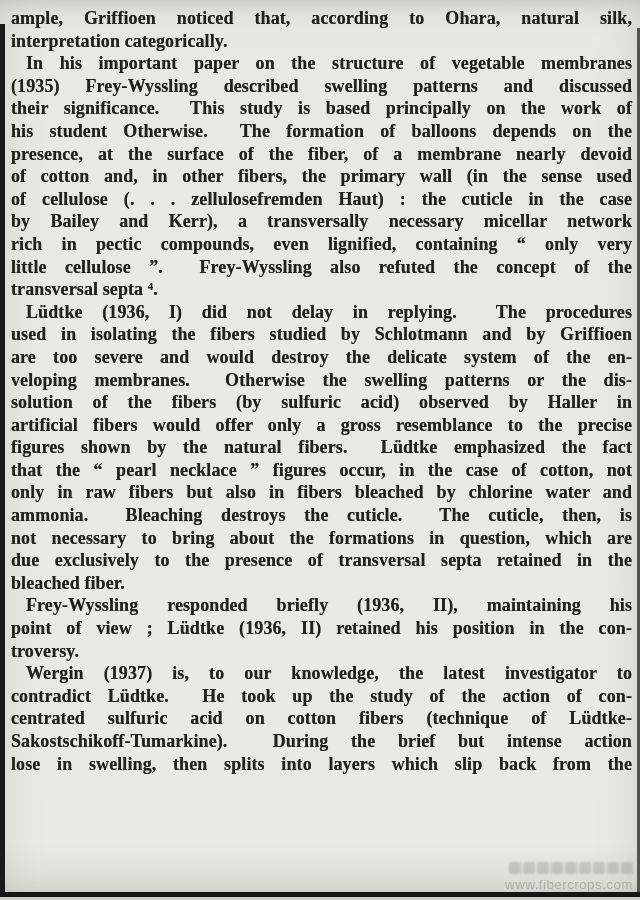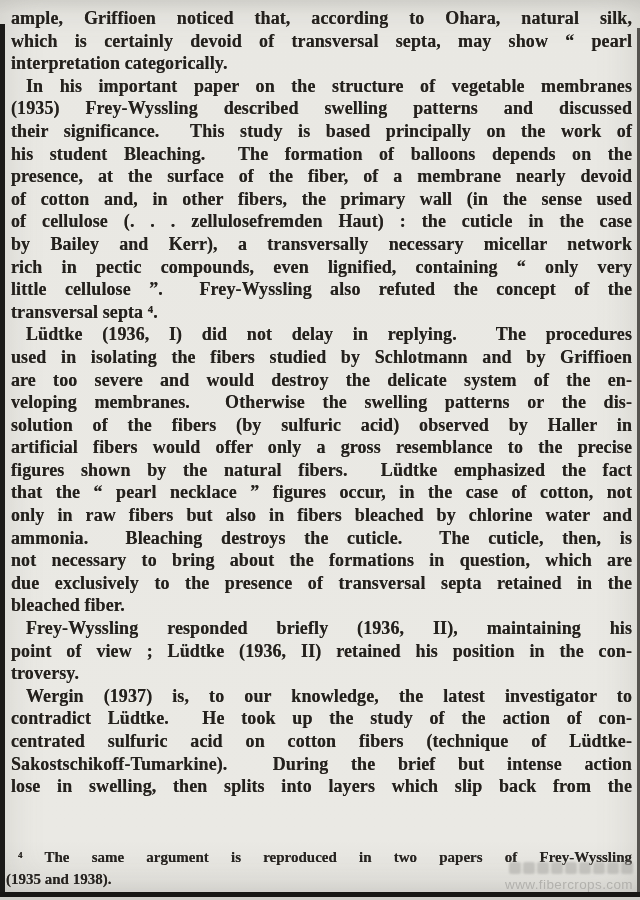--- a/index.html
+++ b/index.html
@@ -46,28 +46,27 @@
 
 <div id="page">
   <div class="edge-left"></div>
   <div class="edge-right"></div>
   <div class="edge-bottom"></div>
   <div class="edge-bottom-strip"></div>
 
   <div class="text-col">
       <div class="para">
         <div class="line">ample, Griffioen noticed that, according to Ohara, natural silk,</div>
-        <div class="line">which is certainly devoid of transversal septa, may show “ pearl</div>
         <div class="line last">interpretation categorically.</div>
       </div>
       <div class="para indent">
         <div class="line">In his important paper on the structure of vegetable membranes</div>
         <div class="line">(1935) Frey-Wyssling described swelling patterns and discussed</div>
         <div class="line">their significance.  This study is based principally on the work of</div>
-        <div class="line">his student Bleaching.  The formation of balloons depends on the</div>
+        <div class="line">his student Otherwise.  The formation of balloons depends on the</div>
         <div class="line">presence, at the surface of the fiber, of a membrane nearly devoid</div>
         <div class="line">of cotton and, in other fibers, the primary wall (in the sense used</div>
         <div class="line">of cellulose (. . . zellulosefremden Haut) : the cuticle in the case</div>
         <div class="line">by Bailey and Kerr), a transversally necessary micellar network</div>
         <div class="line">rich in pectic compounds, even lignified, containing “ only very</div>
         <div class="line">little cellulose ”.  Frey-Wyssling also refuted the concept of the</div>
         <div class="line last">transversal septa ⁴.</div>
       </div>
       <div class="para indent">
         <div class="line">Lüdtke (1936, I) did not delay in replying.  The procedures</div>
@@ -91,24 +90,20 @@
       </div>
       <div class="para indent">
         <div class="line">Wergin (1937) is, to our knowledge, the latest investigator to</div>
         <div class="line">contradict Lüdtke.  He took up the study of the action of con-</div>
         <div class="line">centrated sulfuric acid on cotton fibers (technique of Lüdtke-</div>
         <div class="line">Sakostschikoff-Tumarkine).  During the brief but intense action</div>
         <div class="line">lose in swelling, then splits into layers which slip back from the</div>
       </div>
     </div>
 
-  <div class="footnote">
-      <div class="line">⁴ The same argument is reproduced in two papers of Frey-Wyssling</div>
-      <div class="line last">(1935 and 1938).</div>
-    </div>
 
   <div class="watermark">
     <div class="wm-cjk">
         <span></span>
         <span></span>
         <span></span>
         <span></span>
         <span></span>
         <span></span>
         <span></span>

